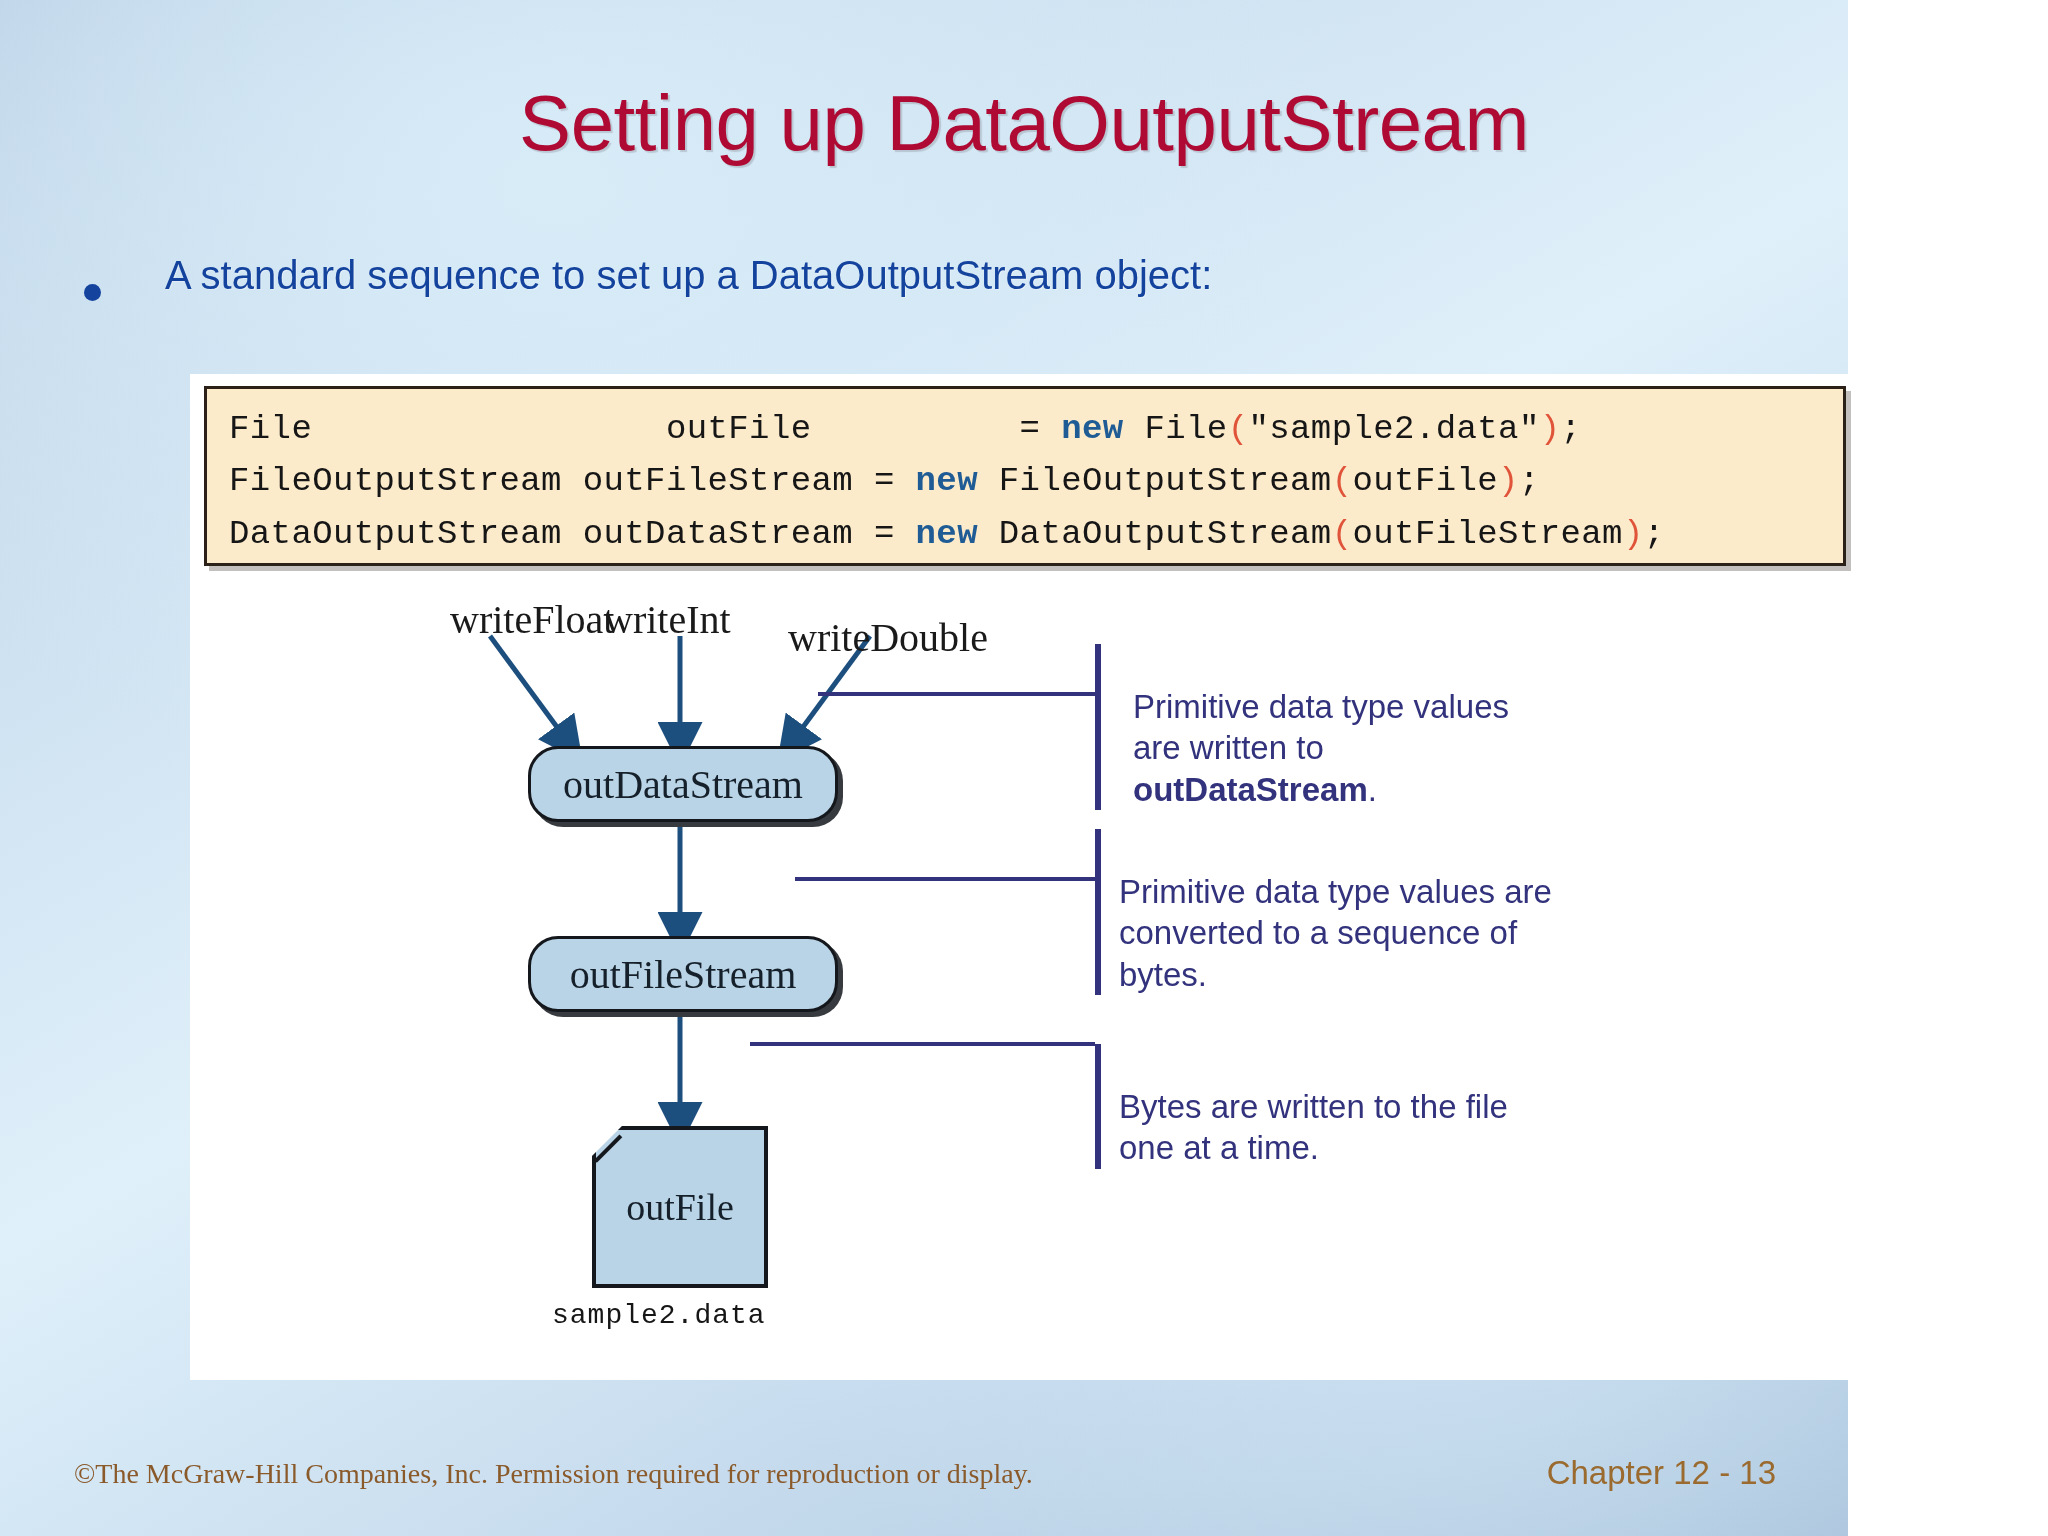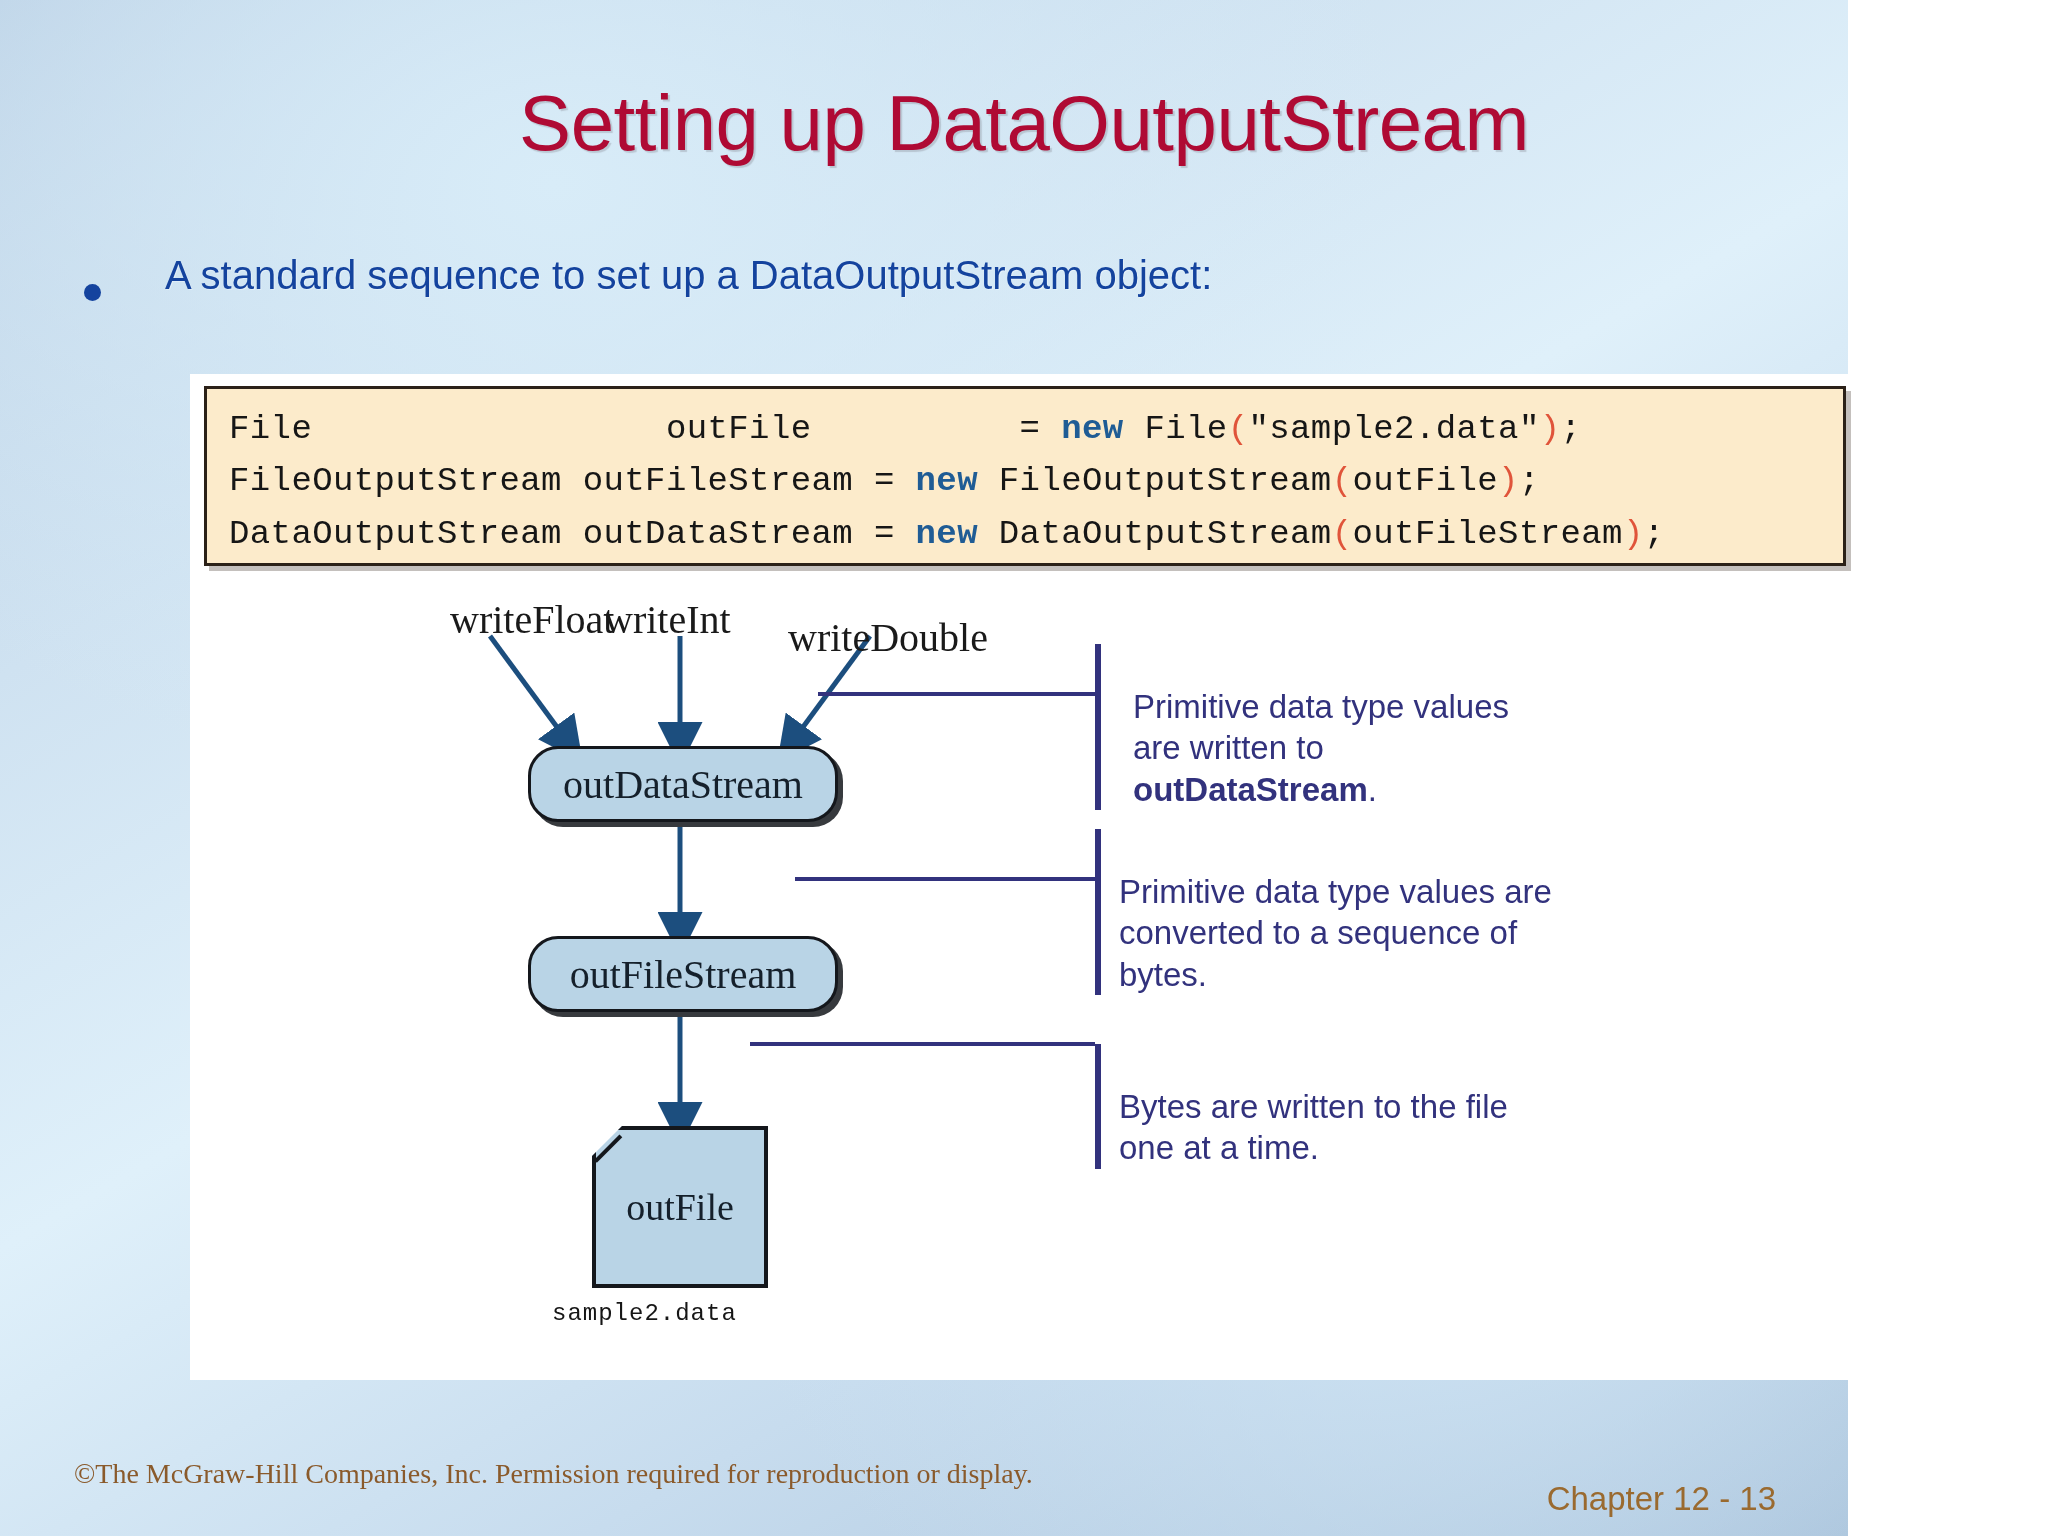--- a/index.html
+++ b/index.html
@@ -155,21 +155,21 @@
     width: 36px;
     height: 36px;
     border-top: 4px solid #14171c;
     transform: rotate(-45deg);
     transform-origin: left top;
     pointer-events: none;
   }
   #file-caption {
     position: absolute;
     font-family: "Liberation Mono", "DejaVu Sans Mono", monospace;
-    font-size: 24px;
+    font-size: 28px;
     color: #161616;
     letter-spacing: 1px;
     white-space: nowrap;
   }
 
   
   .annotation {
     position: absolute;
     border-left: 6px solid #32327d;
     padding-left: 18px;
@@ -198,21 +198,20 @@
     color: #8a5a2b;
     white-space: nowrap;
   }
   #footer-chapter {
     position: absolute;
     right: 72px;
     top: 1454px;
     font-size: 33px;
     color: #9a6a2f;
     white-space: nowrap;
-    margin-top: 26px;
   }
 </style>
 </head>
 <body>
 
 <div id="slide">
 
   <div id="title">Setting up DataOutputStream</div>
 
   <div id="bullet-row">

